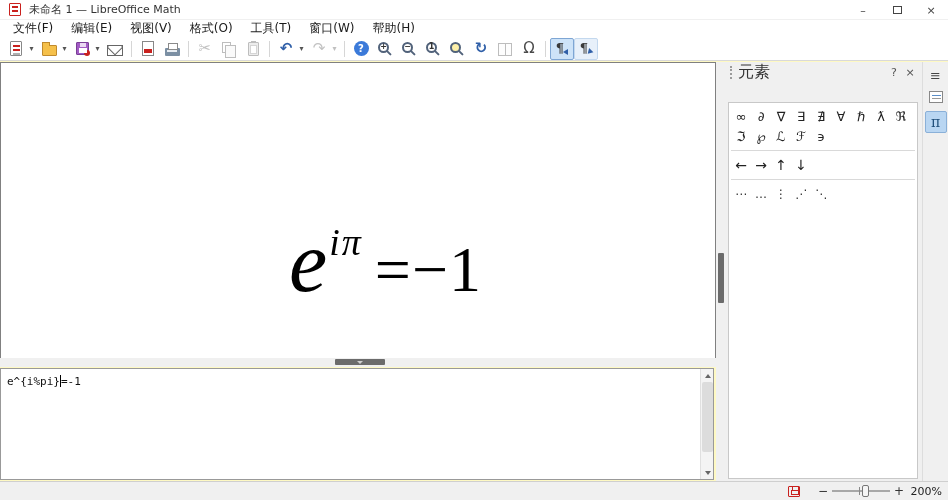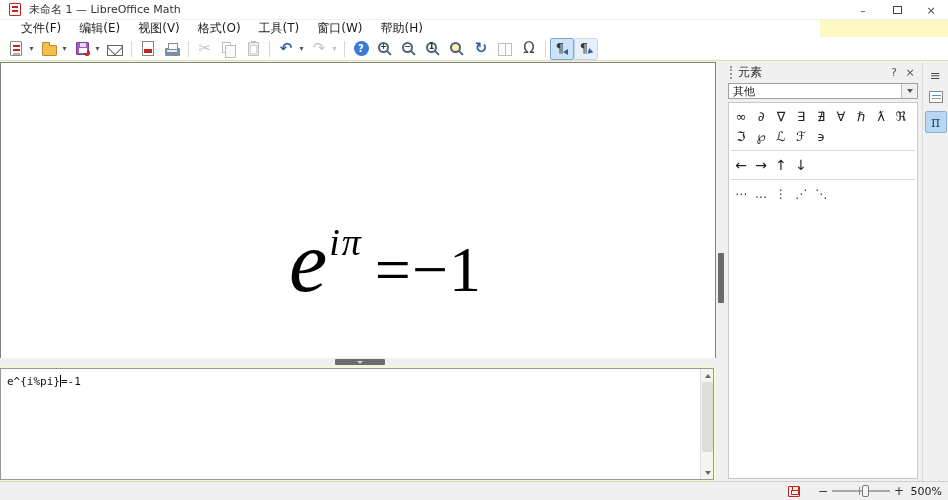--- a/index.html
+++ b/index.html
@@ -17,21 +17,21 @@
   
   .titlebar{position:absolute;left:0;top:0;width:948px;height:20px;background:#fff;display:flex;align-items:center;border-bottom:1px solid #f0f0f0}
   .appicon{width:12px;height:13px;margin:0 8px 0 9px;background:#fff;border:1px solid #c9211e;border-radius:1px;position:relative}
   .appicon::after{content:'';position:absolute;left:2px;top:2px;width:6px;height:2px;background:#c9211e;box-shadow:0 4px 0 #c9211e}
   .title-text{font-size:11px;color:#333}
   .win-controls{position:absolute;right:0;top:0;height:20px;display:flex}
   .win-btn{width:34px;height:20px;display:flex;align-items:center;justify-content:center;color:#444;font-size:11px}
   .maxbox{width:9px;height:8px;border:1px solid #444}
 
   
-  .menubar{position:absolute;left:0;top:20px;width:820px;height:17px;background:#fff;display:flex;align-items:center;padding-left:12px}
+  .menubar{position:absolute;left:0;top:20px;width:948px;height:17px;background:#fff;display:flex;align-items:center;padding-left:4px}
   .menu-item{padding:0 9px;font-size:12px;color:#1a1a1a;line-height:17px;cursor:default}
 
   
   .toolbar{position:absolute;left:0;top:37px;width:948px;height:24px;background:#fff;border-bottom:1px solid #d9d9d9;display:flex;align-items:center;padding-left:4px}
   .tbtn{height:22px;min-width:24px;display:flex;align-items:center;justify-content:center;border:1px solid transparent;border-radius:2px;padding:0 2px}
   .tbtn.active{background:var(--toolbar-active-bg);border-color:#7ea6d4}
   .tbtn.semi{background:var(--toolbar-semi-bg);border-color:#c3d8ee}
   .caret{font-size:8px;color:#555;width:9px;text-align:center;align-self:center;margin:0 1px 0 -1px}
   .caret.dis{color:#c0c0c0}
   .tsep{width:1px;height:16px;background:#d6d6d6;margin:0 4px}
@@ -91,21 +91,21 @@
   .sb-btn{width:13px;height:13px;display:flex;align-items:center;justify-content:center}
   .sb-up::after{content:'';width:0;height:0;border-left:3px solid transparent;border-right:3px solid transparent;border-bottom:4px solid #666}
   .sb-down{position:absolute;bottom:0}
   .sb-down::after{content:'';width:0;height:0;border-left:3px solid transparent;border-right:3px solid transparent;border-top:4px solid #666}
   .sb-thumb{position:absolute;left:1px;top:13px;width:11px;height:70px;background:#dcdcdc;border-radius:2px}
 
   
   .panel{position:absolute;left:726px;top:62px;width:196px;height:419px;background:#f0f0f0}
   .panel-header{height:20px;display:flex;align-items:center;padding:0 4px}
   .panel-grip{width:3px;height:13px;border-left:2px dotted #9a9a9a;margin-right:5px}
-  .panel-title{font-size:12px;color:#333;flex:1}
+  .panel-title{font-size:16px;color:#333;flex:1}
   .panel-hbtn{width:16px;height:16px;display:flex;align-items:center;justify-content:center;font-size:11px;color:#555}
   .combo{position:absolute;left:2px;top:21px;width:190px;height:16px;background:#fff;border:1px solid #a0a0a0;display:flex;align-items:center}
   .combo-text{flex:1;font-size:11px;padding-left:4px;color:#111}
   .combo-btn{width:16px;height:14px;background:#f0f0f0;border-left:1px solid #bdbdbd;display:flex;align-items:center;justify-content:center}
   .combo-btn::after{content:'';width:0;height:0;border-left:3px solid transparent;border-right:3px solid transparent;border-top:4px solid #555}
   .sym-list{position:absolute;left:2px;top:40px;width:190px;height:377px;background:#fff;border:1px solid #c8c8c8;padding:3px 2px}
   .sym-row{display:flex;flex-wrap:wrap}
   .sym{width:20px;height:20px;border:none;background:transparent;font-family:"DejaVu Sans",sans-serif;font-size:13px;color:#222;display:flex;align-items:center;justify-content:center;cursor:default}
   .sym-sep{height:1px;background:#d9d9d9;margin:4px 0}
   .sym-row.arrows .sym{font-size:14px}
@@ -266,24 +266,20 @@
       <div class="sb-btn sb-down"></div>
     </div>
   </div>
 
   <div class="panel">
     <div class="panel-header">
       <span class="panel-grip"></span>
       <span class="panel-title">元素</span>
       <span class="panel-hbtn">?</span>
       <span class="panel-hbtn">×</span>
-    </div>
-    <div class="combo">
-      <span class="combo-text">其他</span>
-      <span class="combo-btn"></span>
     </div>
     <div class="sym-list">
       <div class="sym-row">
           <button class="sym">∞</button>
           <button class="sym">∂</button>
           <button class="sym">∇</button>
           <button class="sym">∃</button>
           <button class="sym">∄</button>
           <button class="sym">∀</button>
           <button class="sym">ℏ</button>
@@ -325,17 +321,17 @@
 
   <div class="statusbar">
     <span class="status-floppy"></span>
     <div class="zoomctl">
       <span class="zoom-minus">−</span>
       <span class="zoom-track">
         <span class="zoom-tick"></span>
         <span class="zoom-thumb"></span>
       </span>
       <span class="zoom-plus">+</span>
-      <span class="zoom-label">500%</span>
+      <span class="zoom-label">200%</span>
     </div>
   </div>
 
 </div>
 
 </body></html>

